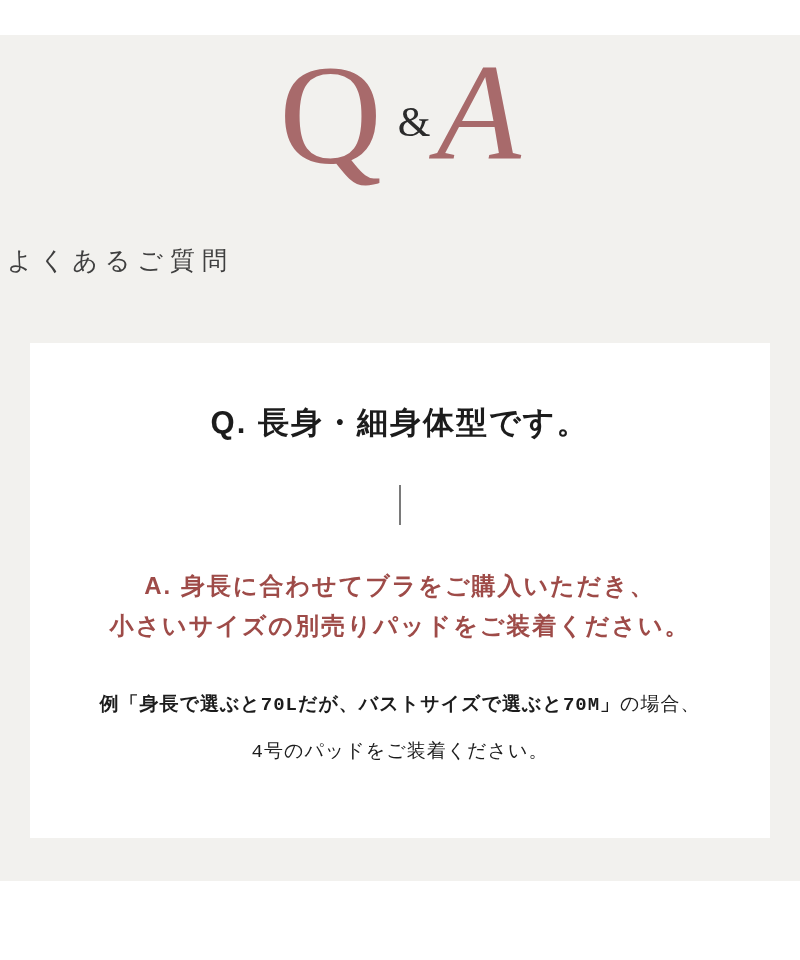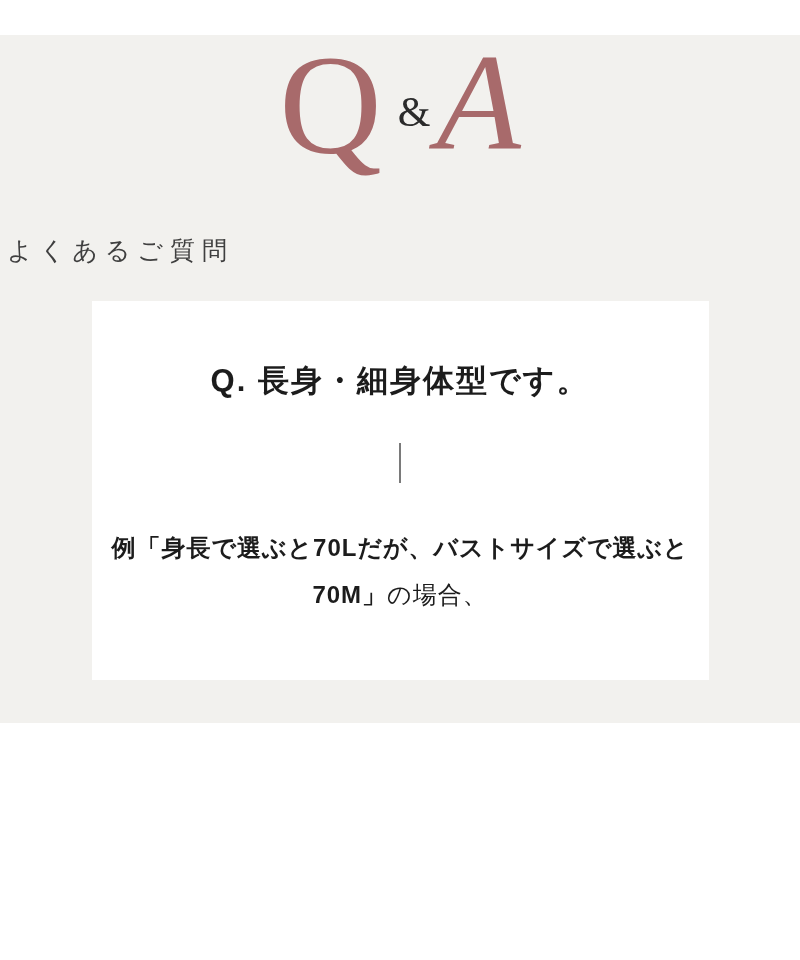--- a/index.html
+++ b/index.html
@@ -11,21 +11,21 @@
   }
   .page {
     width: 800px;
     height: 960px;
     background: var(--page_bg, #ffffff);
     overflow: hidden;
   }
   .qa-section {
     margin-top: 35px;
     background: var(--section_bg, #f2f1ee);
-    padding: 5px 0 43px 0;
+    padding: 15px 0 43px 0;
   }
   
   .qa-title {
     text-align: center;
     line-height: 130px;
     height: 165px;
     white-space: nowrap;
   }
   .letter-q {
     font-family: "Liberation Serif", serif;
@@ -52,22 +52,22 @@
     margin-top: 30px;
     text-align: left;
     font-size: 25px;
     letter-spacing: 7px;
     padding-left: 7px; 
     color: var(--subtitle_color, #3f3f3f);
     line-height: 30px;
   }
   
   .qa-card {
-    width: 617px;
-    margin: 36px auto 0 auto;
+    width: 740px;
+    margin: 68px auto 0 auto;
     background: var(--card_bg, #ffffff);
     padding: 56px 10px 62px 10px;
     box-sizing: border-box;
     text-align: center;
   }
   .question {
     margin: 0;
     font-size: 31px;
     font-weight: bold;
     letter-spacing: 2px;
@@ -86,22 +86,23 @@
     font-size: 24px;
     font-weight: bold;
     letter-spacing: 2px;
     line-height: 40px;
     color: var(--answer_color, #9e4b48);
   }
   .answer .a-line { display: block; }
   .example {
     margin-top: 36px;
     color: var(--question_color, #1c1c1c);
-    font-size: 24px;
+    font-size: 19px;
     letter-spacing: 1px;
+    font-family: Liberation Mono, monospace;
   }
   .example p {
     margin: 0;
     line-height: 47px;
   }
   .example .bold-part { font-weight: bold; }
 </style>
 </head>
 <body>
 
@@ -116,21 +117,24 @@
 
     <div class="qa-card">
 
       <p class="question">
         <span class="q-line">Q. 長身・細身体型です。</span>
       </p>
 
       <div class="divider"></div>
 
       <p class="answer">
+        <span class="a-line">A. 身長に合わせてブラをご購入いただき、</span>
+        <span class="a-line">小さいサイズの別売りパッドをご装着ください。</span>
       </p>
 
       <div class="example">
         <p><span class="bold-part">例「身長で選ぶと70Lだが、バストサイズで選ぶと70M」</span><span>の場合、</span></p>
+        <p>4号のパッドをご装着ください。</p>
       </div>
 
     </div>
   </section>
 </div>
 
 </body></html>

